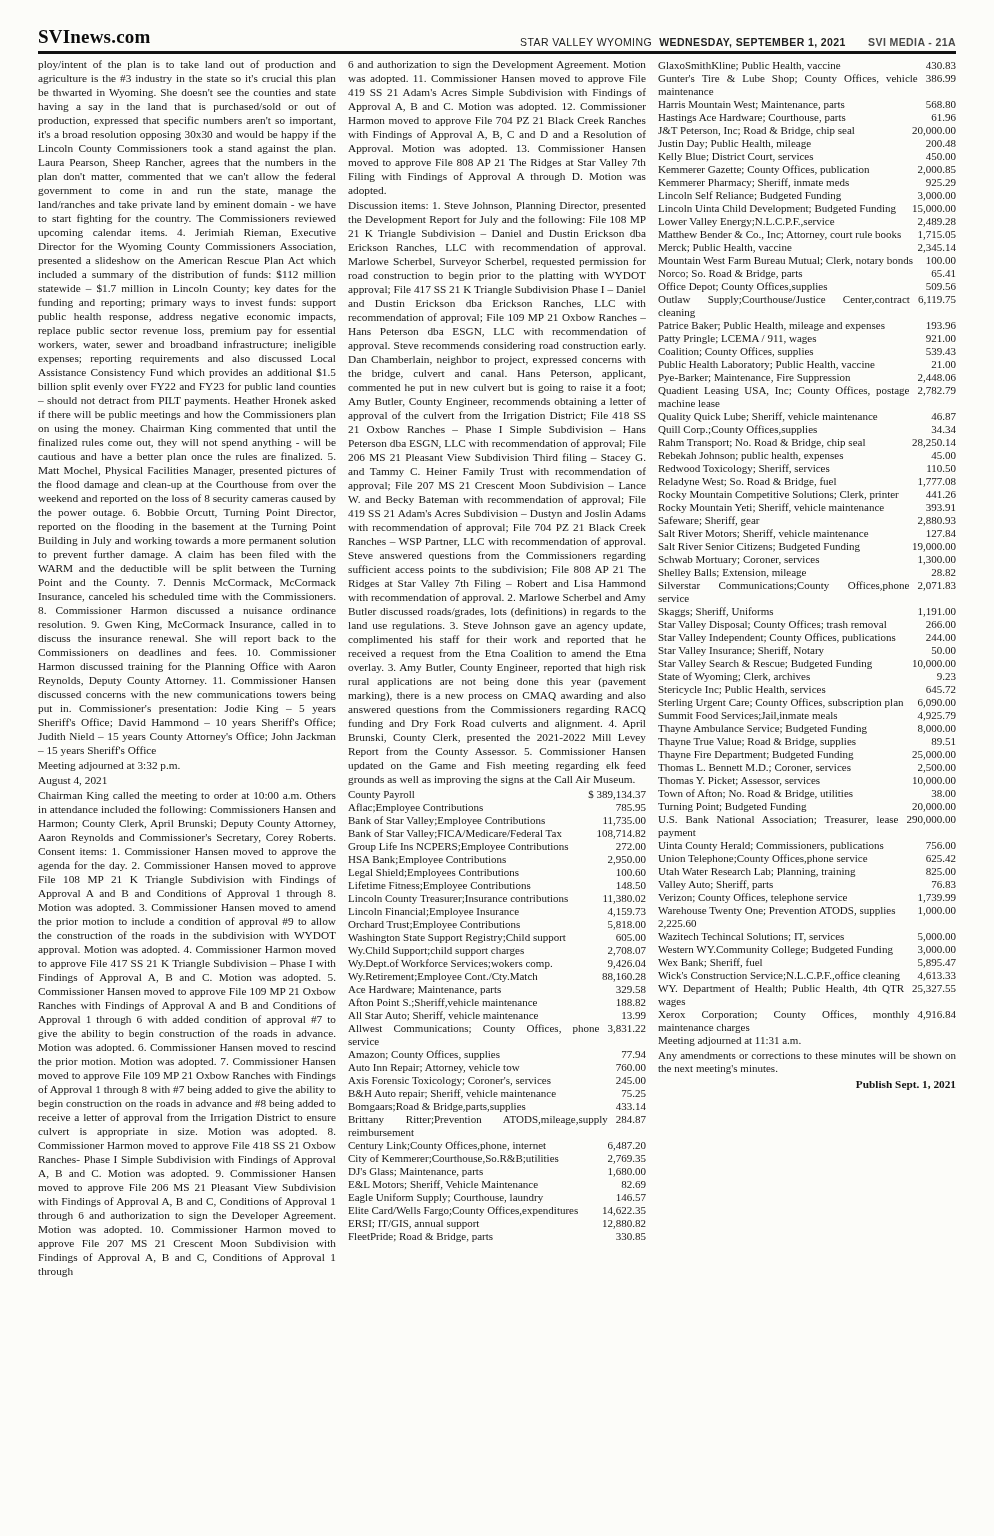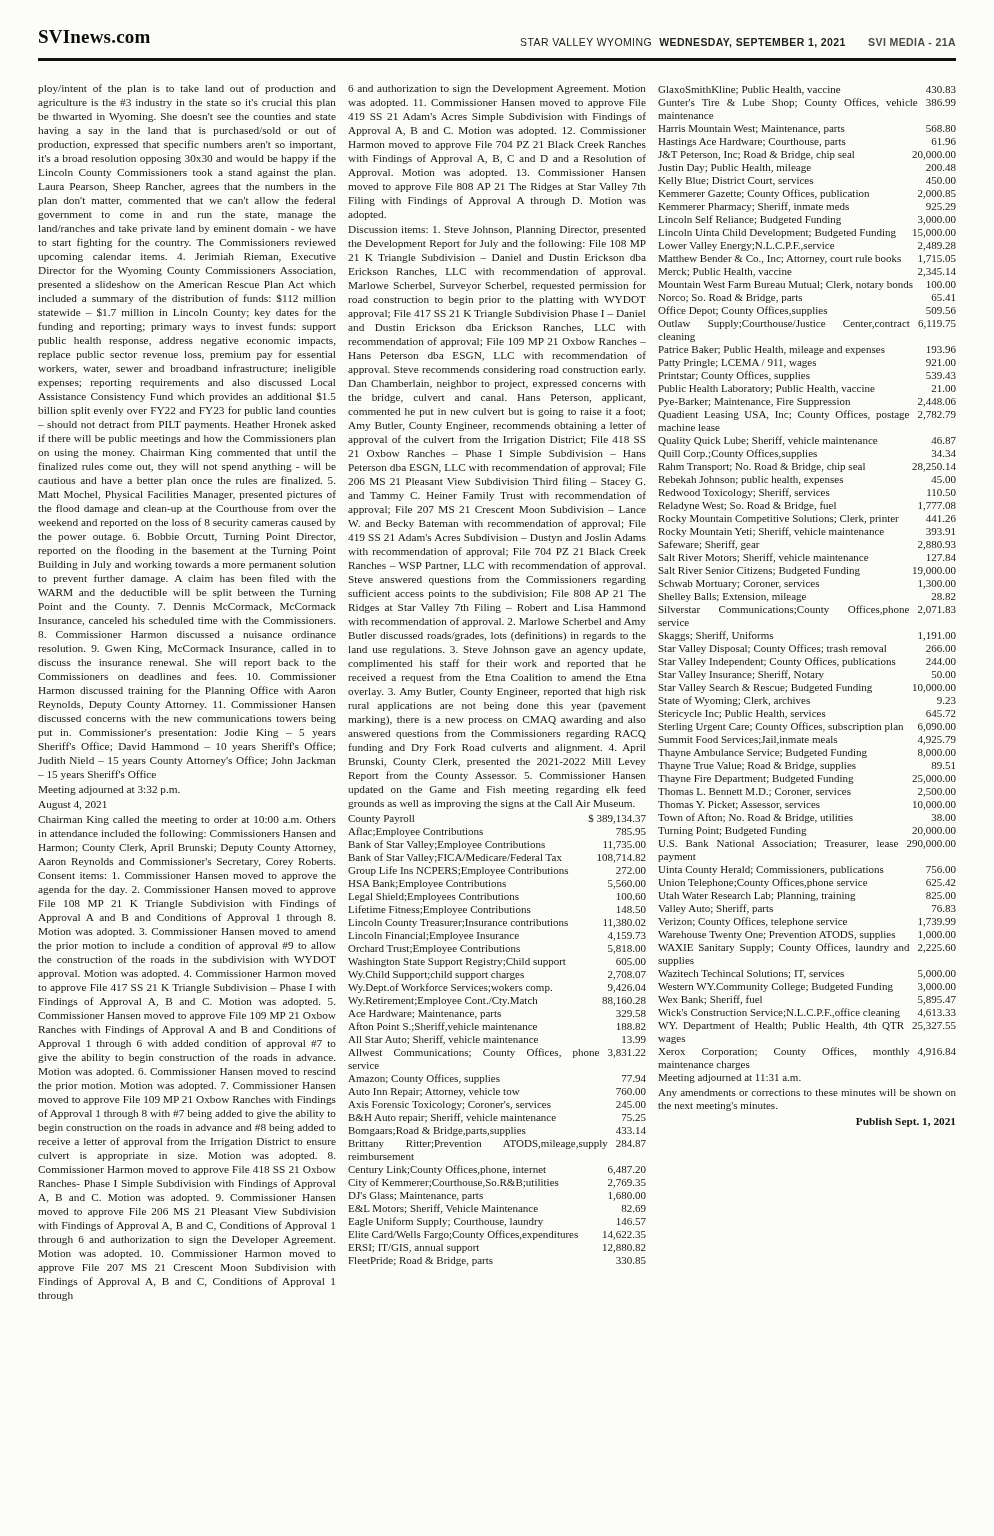--- a/index.html
+++ b/index.html
@@ -2,29 +2,29 @@
 <html><head>
 <meta charset="utf-8">
 <style>
   * { margin:0; padding:0; box-sizing:border-box; }
   html,body { background:#e8e8e6; }
   body { width:994px; height:1536px; margin:0 auto; overflow:hidden;
          font-family:"Liberation Serif", serif; color:#141414; background:#fcfcf9; }
   .page { padding:26px 38px 18px 38px; }
 
   .header-bar { display:flex; justify-content:space-between; align-items:flex-end;
-                padding-bottom:10px; border-bottom:3px solid #121212; }
+                padding-bottom:3px; border-bottom:3px solid #121212; }
   .masthead { font-weight:bold; font-size:19px; letter-spacing:0.2px; color:#0c0c0c; }
   .header-right { font-family:"Liberation Sans", sans-serif; font-size:10.5px;
                   letter-spacing:0.4px; color:#222; white-space:nowrap; }
   .header-right .loc { font-weight:normal;text-align:right; }
   .header-right .date { font-weight:bold; margin-left:4px; }
   .header-right .edition { font-weight:bold; color:#4a4a4a; margin-left:19px; }
 
-  .columns { display:flex; gap:12px; margin-top:20px; }
+  .columns { display:flex; gap:12px; margin-top:3px; }
   .col { width:298px; font-size:11.3px; line-height:14px; text-align:justify; }
   .col p { margin:0 0 1px 0; }
   .standalone { text-align:left; }
 
   .exp-table { margin-top:2px; font-size:11px; line-height:13px; }
   .exp-row { display:flex; justify-content:space-between; align-items:flex-start; gap:8px; }
   .exp-desc { flex:1 1 auto; text-align:justify; }
   .exp-amt { white-space:nowrap; text-align:right; }
 
   .footer-note { margin-top:3px; font-size:11px; line-height:13.5px; }
@@ -78,21 +78,21 @@
             <span class="exp-amt">108,714.82</span>
           </div>
 
           <div class="exp-row">
             <span class="exp-desc">Group Life Ins NCPERS;Employee Contributions</span>
             <span class="exp-amt">272.00</span>
           </div>
 
           <div class="exp-row">
             <span class="exp-desc">HSA Bank;Employee Contributions</span>
-            <span class="exp-amt">5,560.00</span>
+            <span class="exp-amt">2,950.00</span>
           </div>
 
           <div class="exp-row">
             <span class="exp-desc">Legal Shield;Employees Contributions</span>
             <span class="exp-amt">100.60</span>
           </div>
 
           <div class="exp-row">
             <span class="exp-desc">Lifetime Fitness;Employee Contributions</span>
             <span class="exp-amt">148.50</span>
@@ -322,21 +322,21 @@
             <span class="exp-desc">Patrice Baker; Public Health, mileage and expenses</span>
             <span class="exp-amt">193.96</span>
           </div>
 
           <div class="exp-row">
             <span class="exp-desc">Patty Pringle; LCEMA / 911, wages</span>
             <span class="exp-amt">921.00</span>
           </div>
 
           <div class="exp-row">
-            <span class="exp-desc">Printstar; County Offices, supplies</span>
+            <span class="exp-desc">Coalition; County Offices, supplies</span>
             <span class="exp-amt">539.43</span>
           </div>
 
           <div class="exp-row">
             <span class="exp-desc">Public Health Laboratory; Public Health, vaccine</span>
             <span class="exp-amt">21.00</span>
           </div>
 
           <div class="exp-row">
             <span class="exp-desc">Pye-Barker; Maintenance, Fire Suppression</span>
@@ -527,21 +527,20 @@
             <span class="exp-desc">Verizon; County Offices, telephone service</span>
             <span class="exp-amt">1,739.99</span>
           </div>
 
           <div class="exp-row">
             <span class="exp-desc">Warehouse Twenty One; Prevention ATODS, supplies</span>
             <span class="exp-amt">1,000.00</span>
           </div>
 
           <div class="exp-row">
-            <span class="exp-desc">WAXIE Sanitary Supply; County Offices, laundry and supplies</span>
             <span class="exp-amt">2,225.60</span>
           </div>
 
           <div class="exp-row">
             <span class="exp-desc">Wazitech Techincal Solutions; IT, services</span>
             <span class="exp-amt">5,000.00</span>
           </div>
 
           <div class="exp-row">
             <span class="exp-desc">Western WY.Community College; Budgeted Funding</span>

